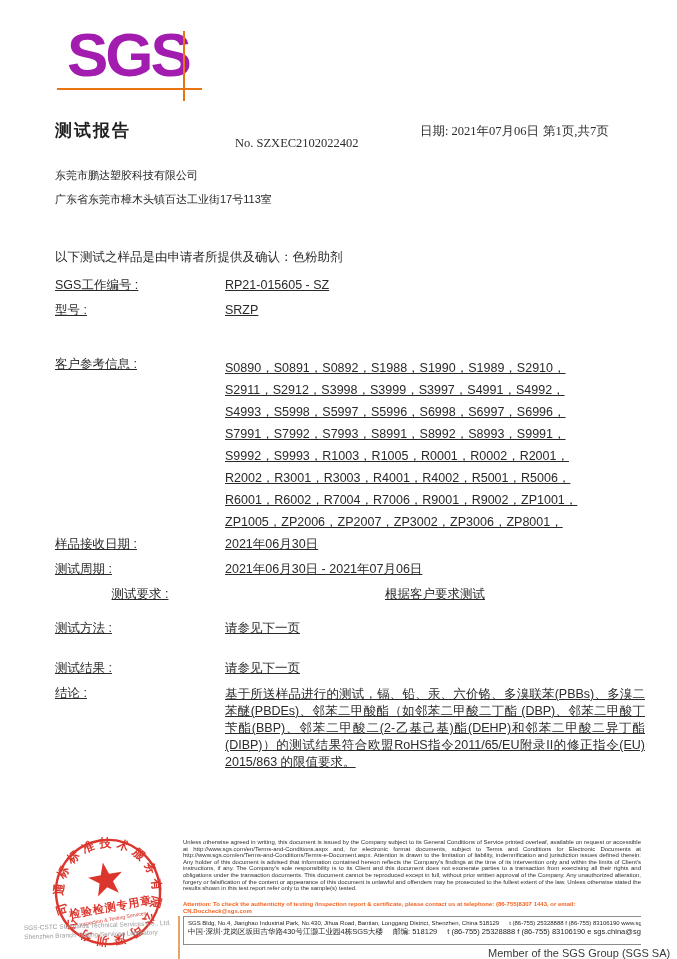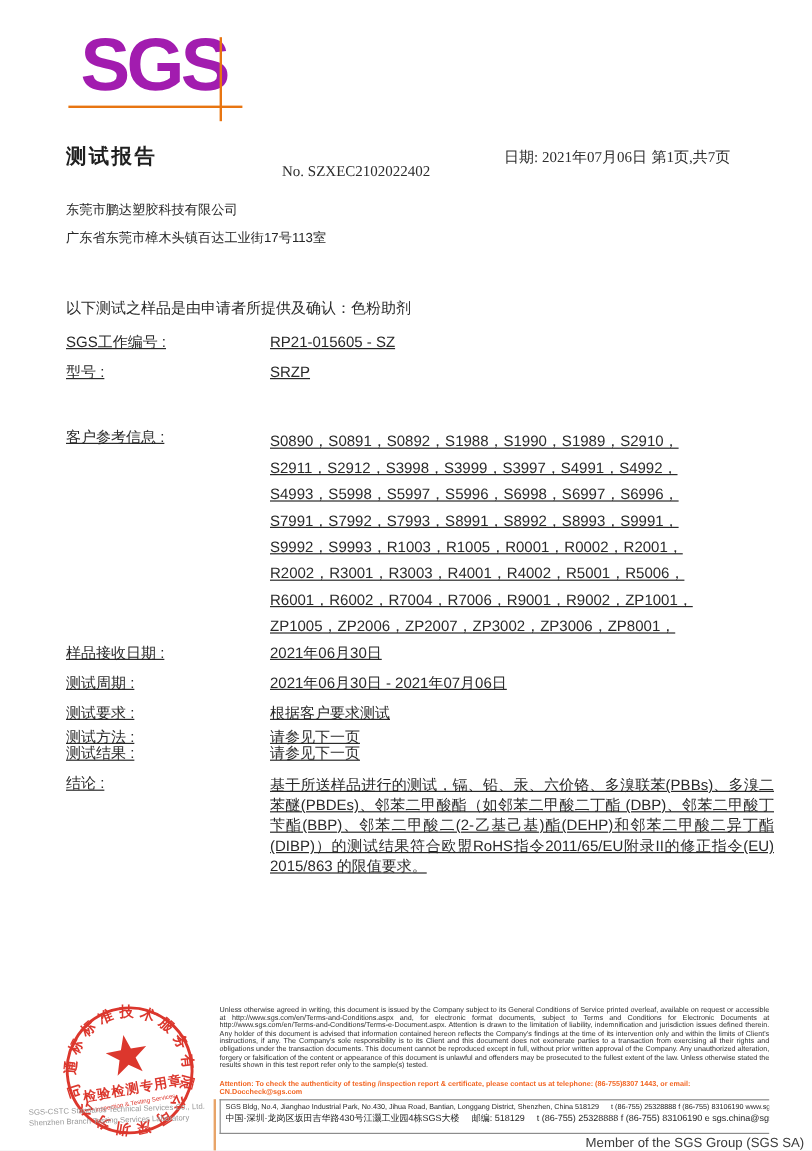--- a/index.html
+++ b/index.html
@@ -31,22 +31,22 @@
   .applicant { position:absolute; left:55px; top:163px; width:560px; font-size:11px; line-height:24px; color:#262626; }
 
   
   .content { position:absolute; left:55px; top:250px; width:590px; font-size:12.5px; color:#2a2a2a; }
   .intro { line-height:14px; margin-bottom:14px; }
   .row { display:flex; line-height:14px; margin-bottom:11px;text-decoration:underline; }
   .lbl { width:170px; flex:none; }
   .val { flex:1; }
   .refs-lines div { line-height:22px; }
   .row-refs { margin-bottom:4px;margin-top:40px; }
-  .row-requirement { margin-bottom:6px; }
-  .row-method { margin-bottom:0; }
+  .row-requirement { margin-bottom:20px;text-align:center; }
+  .row-method { margin-bottom:26px; }
   .row-conclusion .val { line-height:17px; max-width:420px; text-align:justify; }
 
   
   .terms {
     position:absolute; left:183px; top:839px; width:458px;
     font-size:6px; line-height:6.6px; text-align:justify; color:#2f2f2f;
   }
   .attention {
     position:absolute; left:183px; top:901px; width:458px;
     font-size:6px; line-height:6.6px; color:#f26522; font-weight:700;

